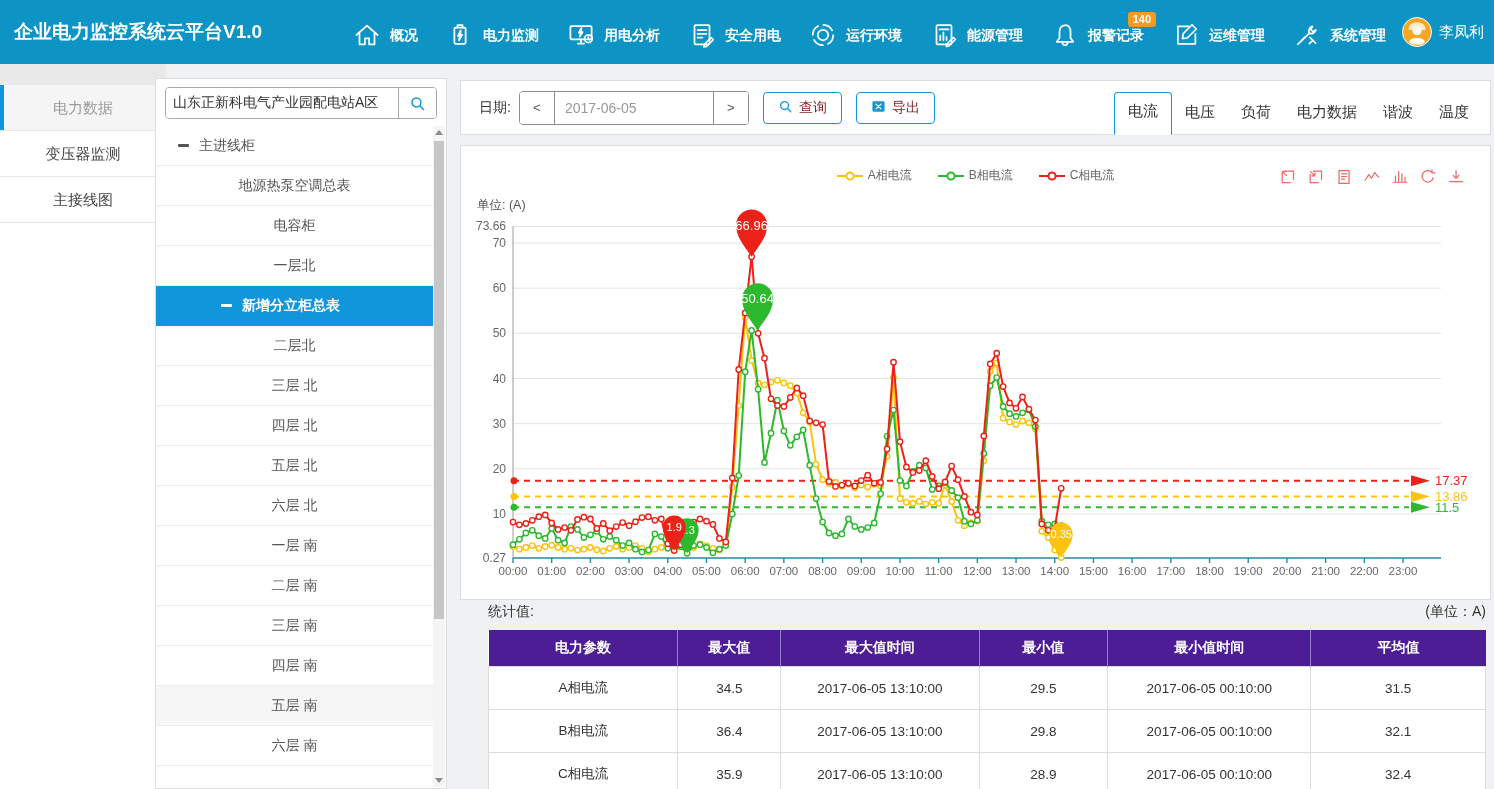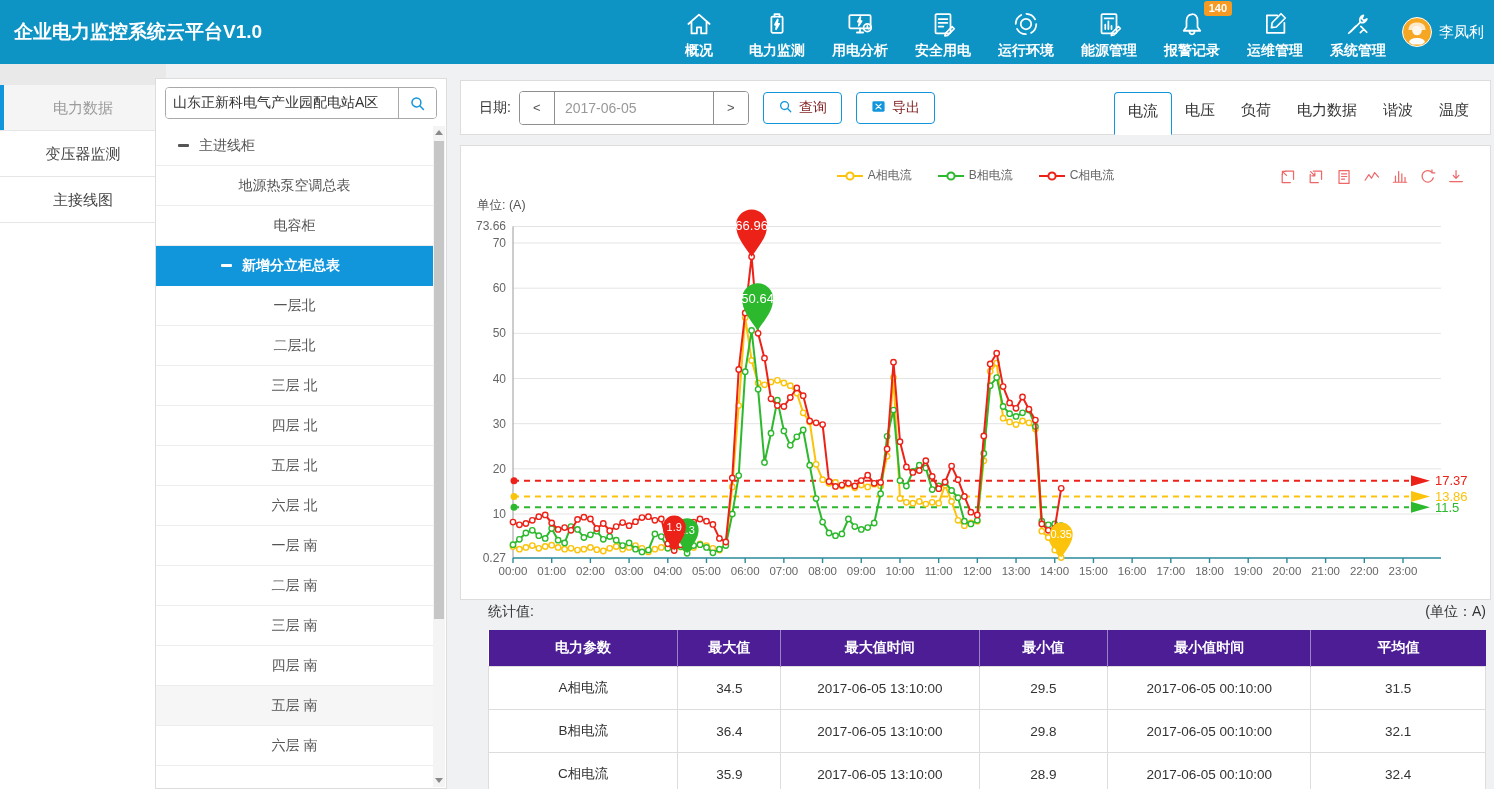--- a/index.html
+++ b/index.html
@@ -6,21 +6,21 @@
   body{
     width:1494px;height:789px;position:relative;overflow:hidden;
     background:#eff1f2;
     font-family:"Liberation Sans","DejaVu Sans",sans-serif;
     -webkit-font-smoothing:antialiased;
   }
   
   .header{position:absolute;top:0;left:0;right:0;height:64px;background:#0d94c5;display:flex;align-items:center;color:#fff;z-index:5;}
   .app-title{font-size:19px;font-weight:bold;margin-left:14px;white-space:nowrap;}
   .nav{margin-left:auto;display:flex;align-items:flex-start;gap:27px;margin-right:6px;}
-  .nav-item{display:flex;flex-direction:column;align-items:center;position:relative;cursor:pointer;padding-top:5px;min-width:46px;}
+  .nav-item{display:flex;flex-direction:row;align-items:center;position:relative;cursor:pointer;padding-top:5px;min-width:46px;gap:8px;}
   .nav-item svg{width:30px;height:30px;display:block;}
   .nav-label{font-size:14px;font-weight:bold;margin-top:3px;white-space:nowrap;}
   .nav-badge{position:absolute;top:-3px;right:-12px;background:#f59a23;color:#fff;font-size:11px;font-weight:bold;padding:1px 5px;border-radius:3px;line-height:13px;}
   .user-chip{display:flex;align-items:center;gap:7px;margin:0 10px 0 10px;cursor:pointer;}
   .user-chip svg{width:30px;height:30px;display:block;}
   .user-name{font-size:15px;white-space:nowrap;}
   
   .sidebar{position:absolute;top:64px;left:0;width:166px;bottom:0;background:#fff;}
   .sidebar-strip{height:21px;background:#e9e9e9;}
   .menu-item{height:45px;line-height:45px;text-align:center;font-size:15px;color:#444;border-bottom:1px solid #e6e6e6;cursor:pointer;position:relative;background:#fff;}
@@ -50,21 +50,21 @@
   .toolbar-card{position:absolute;top:80px;left:460px;width:1031px;height:55px;background:#fff;border:1px solid #ddd;box-sizing:border-box;}
   .toolbar-inner{display:flex;align-items:center;height:100%;padding-left:18px;}
   .date-label{font-size:14px;color:#333;margin-right:8px;}
   .date-control{display:flex;height:32px;border:1px solid #8f8f8f;border-radius:4px;overflow:hidden;background:#fff;}
   .date-step{width:34px;display:flex;align-items:center;justify-content:center;font-size:13px;color:#555;cursor:pointer;background:#fff;}
   .date-step.prev{border-right:1px solid #8f8f8f;}
   .date-step.next{border-left:1px solid #8f8f8f;}
   .date-value{width:148px;display:flex;align-items:center;padding-left:10px;font-size:14px;color:#999;cursor:text;}
   .tb-btn{display:flex;align-items:center;gap:6px;height:32px;padding:0 14px;margin-left:14px;border:1px solid #1296db;border-radius:4px;background:#fff;color:#7f1d1d;font-size:14px;cursor:pointer;}
   .tb-btn svg{width:15px;height:15px;}
-  .tabs{position:absolute;right:8px;bottom:-1px;display:flex;align-items:flex-start;}
+  .tabs{position:absolute;right:8px;bottom:-1px;display:flex;align-items:center;}
   .tab{font-size:15px;color:#333;padding:9px 13px 12px;cursor:pointer;white-space:nowrap;}
   .tab.active{border:1px solid #1296db;border-bottom:1px solid #fff;border-radius:4px 4px 0 0;padding-bottom:13px;}
   
   .chart-card{position:absolute;top:145px;left:460px;width:1031px;height:455px;background:#fff;border:1px solid #ddd;box-sizing:border-box;}
   .chart-legend{position:absolute;top:21px;left:0;right:0;display:flex;justify-content:center;gap:26px;z-index:2;}
   .legend-item{display:flex;align-items:center;gap:5px;font-size:12px;color:#666;cursor:pointer;}
   .legend-item svg{width:26px;height:10px;}
   .chart-toolbox{position:absolute;top:22px;right:26px;display:flex;gap:11px;z-index:2;}
   .tbx-icon{width:17px;height:17px;cursor:pointer;}
   .chart-svg{position:absolute;inset:0;}
@@ -182,26 +182,26 @@
       <div class="tree-row left" style="padding-left:22px">
         <span class="toggle-minus"></span>
         <span>主进线柜</span>
       </div>
       <div class="tree-row">
         <span>地源热泵空调总表</span>
       </div>
       <div class="tree-row">
         <span>电容柜</span>
       </div>
+      <div class="tree-row">
+        <span>一层北</span>
+      </div>
       <div class="tree-row left selected" style="padding-left:65px">
         <span class="toggle-minus"></span>
         <span>新增分立柜总表</span>
-      </div>
-      <div class="tree-row">
-        <span>一层北</span>
       </div>
       <div class="tree-row">
         <span>二层北</span>
       </div>
       <div class="tree-row">
         <span>三层 北</span>
       </div>
       <div class="tree-row">
         <span>四层 北</span>
       </div>

